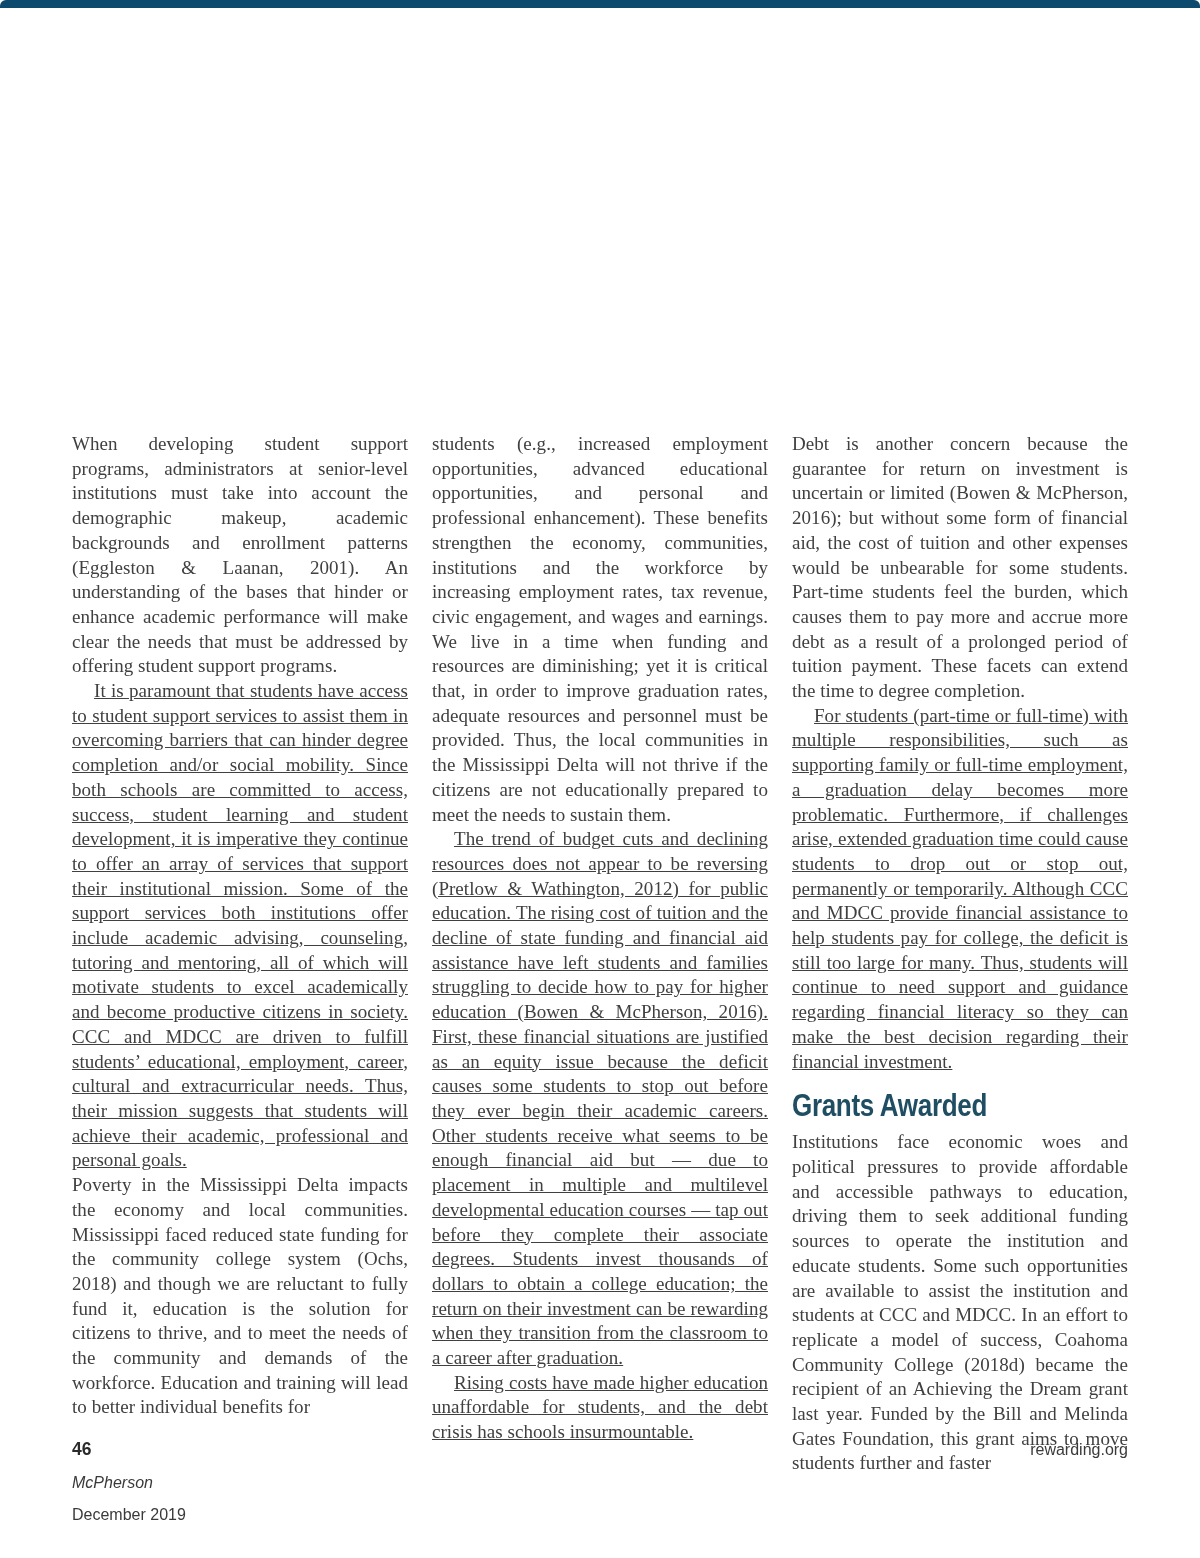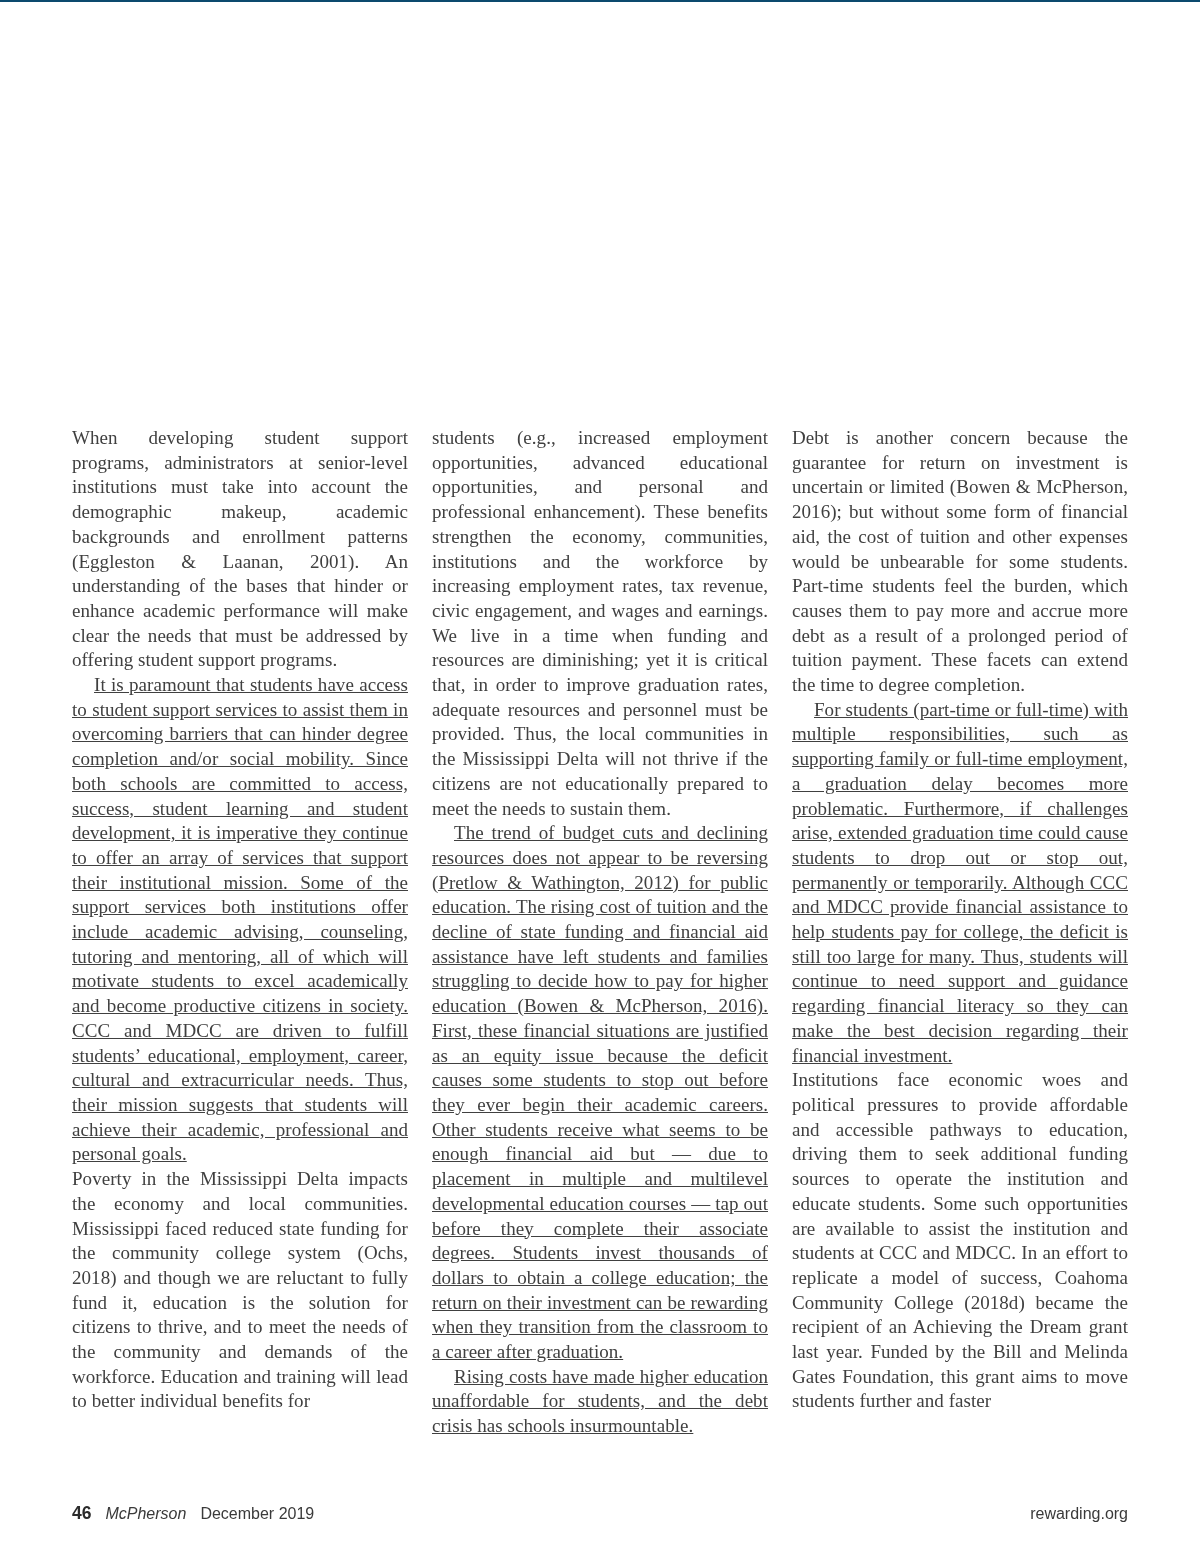--- a/index.html
+++ b/index.html
@@ -5,23 +5,24 @@
   html, body {
     margin: 0;
     padding: 0;
     background: #ffffff;
   }
   .page {
     position: relative;
     width: 1200px;
     height: 1558px;
     background: #ffffff;
-    border-top: 2px solid #0c4a6e;
+    border-top: 8px solid #0c4a6e;
     box-sizing: border-box;
     overflow: hidden;
+    border-radius: 6px;
   }
   .columns {
     position: absolute;
     top: 424px;
     left: 72px;
     width: 1056px;
     display: flex;
     gap: 24px;
   }
   .column {
@@ -66,20 +67,21 @@
     display: flex;
     justify-content: space-between;
     align-items: baseline;
     font-family: "Liberation Sans", "DejaVu Sans", sans-serif;
     color: #3a3a3a;
   }
   .footer-left {
     display: flex;
     align-items: baseline;
     gap: 14px;
+    flex-direction: column;
   }
   .footer-page-number {
     font-weight: 700;
     font-size: 17.5px;
     color: #2b2b2b;
   }
   .footer-magazine {
     font-style: italic;
     font-size: 16px;
   }
@@ -102,20 +104,21 @@
         <p class="body-para">Poverty in the Mississippi Delta impacts the economy and local communities. Mississippi faced reduced state funding for the community college system (Ochs, 2018) and though we are reluctant to fully fund it, education is the solution for citizens to thrive, and to meet the needs of the community and demands of the workforce. Education and training will lead to better individual benefits for</p>
       </div>
     <div class="column">
         <p class="body-para">students (e.g., increased employment opportunities, advanced educational opportunities, and personal and professional enhancement). These benefits strengthen the economy, communities, institutions and the workforce by increasing employment rates, tax revenue, civic engagement, and wages and earnings. We live in a time when funding and resources are diminishing; yet it is critical that, in order to improve graduation rates, adequate resources and personnel must be provided. Thus, the local communities in the Mississippi Delta will not thrive if the citizens are not educationally prepared to meet the needs to sustain them.</p>
         <p class="body-para indent">The trend of budget cuts and declining resources does not appear to be reversing (Pretlow &amp; Wathington, 2012) for public education. The rising cost of tuition and the decline of state funding and financial aid assistance have left students and families struggling to decide how to pay for higher education (Bowen &amp; McPherson, 2016). First, these financial situations are justified as an equity issue because the deficit causes some students to stop out before they ever begin their academic careers. Other students receive what seems to be enough financial aid but — due to placement in multiple and multilevel developmental education courses — tap out before they complete their associate degrees.  Students invest thousands of dollars to obtain a college education; the return on their investment can be rewarding when they transition from the classroom to a career after graduation.</p>
         <p class="body-para indent">Rising costs have made higher education unaffordable for students, and the debt crisis has schools insurmountable.</p>
       </div>
     <div class="column">
         <p class="body-para">Debt is another concern because the guarantee for return on investment is uncertain or limited (Bowen &amp; McPherson, 2016); but without some form of financial aid, the cost of tuition and other expenses would be unbearable for some students. Part-time students feel the burden, which causes them to pay more and accrue more debt as a result of a prolonged period of tuition payment. These facets can extend the time to degree completion.</p>
         <p class="body-para indent">For students (part-time or full-time) with multiple responsibilities, such as supporting family or full-time employment, a graduation delay becomes more problematic. Furthermore, if challenges arise, extended graduation time could cause students to drop out or stop out, permanently or temporarily. Although CCC and MDCC provide financial assistance to help students pay for college, the deficit is still too large for many. Thus, students will continue to need support and guidance regarding financial literacy so they can make the best decision regarding their financial investment.</p>
+        <h2 class="col-heading"><span class="condensed">Grants Awarded</span></h2>
         <p class="body-para">Institutions face economic woes and political pressures to provide affordable and accessible pathways to education, driving them to seek additional funding sources to operate the institution and educate students. Some such opportunities are available to assist the institution and students at CCC and MDCC. In an effort to replicate a model of success, Coahoma Community College (2018d) became the recipient of an Achieving the Dream grant last year. Funded by the Bill and Melinda Gates Foundation, this grant aims to move students further and faster</p>
       </div>
   </div>
 
   <div class="footer">
     <div class="footer-left">
       <span class="footer-page-number">46</span>
       <span class="footer-magazine">McPherson</span>
       <span class="footer-issue">December 2019</span>
     </div>

